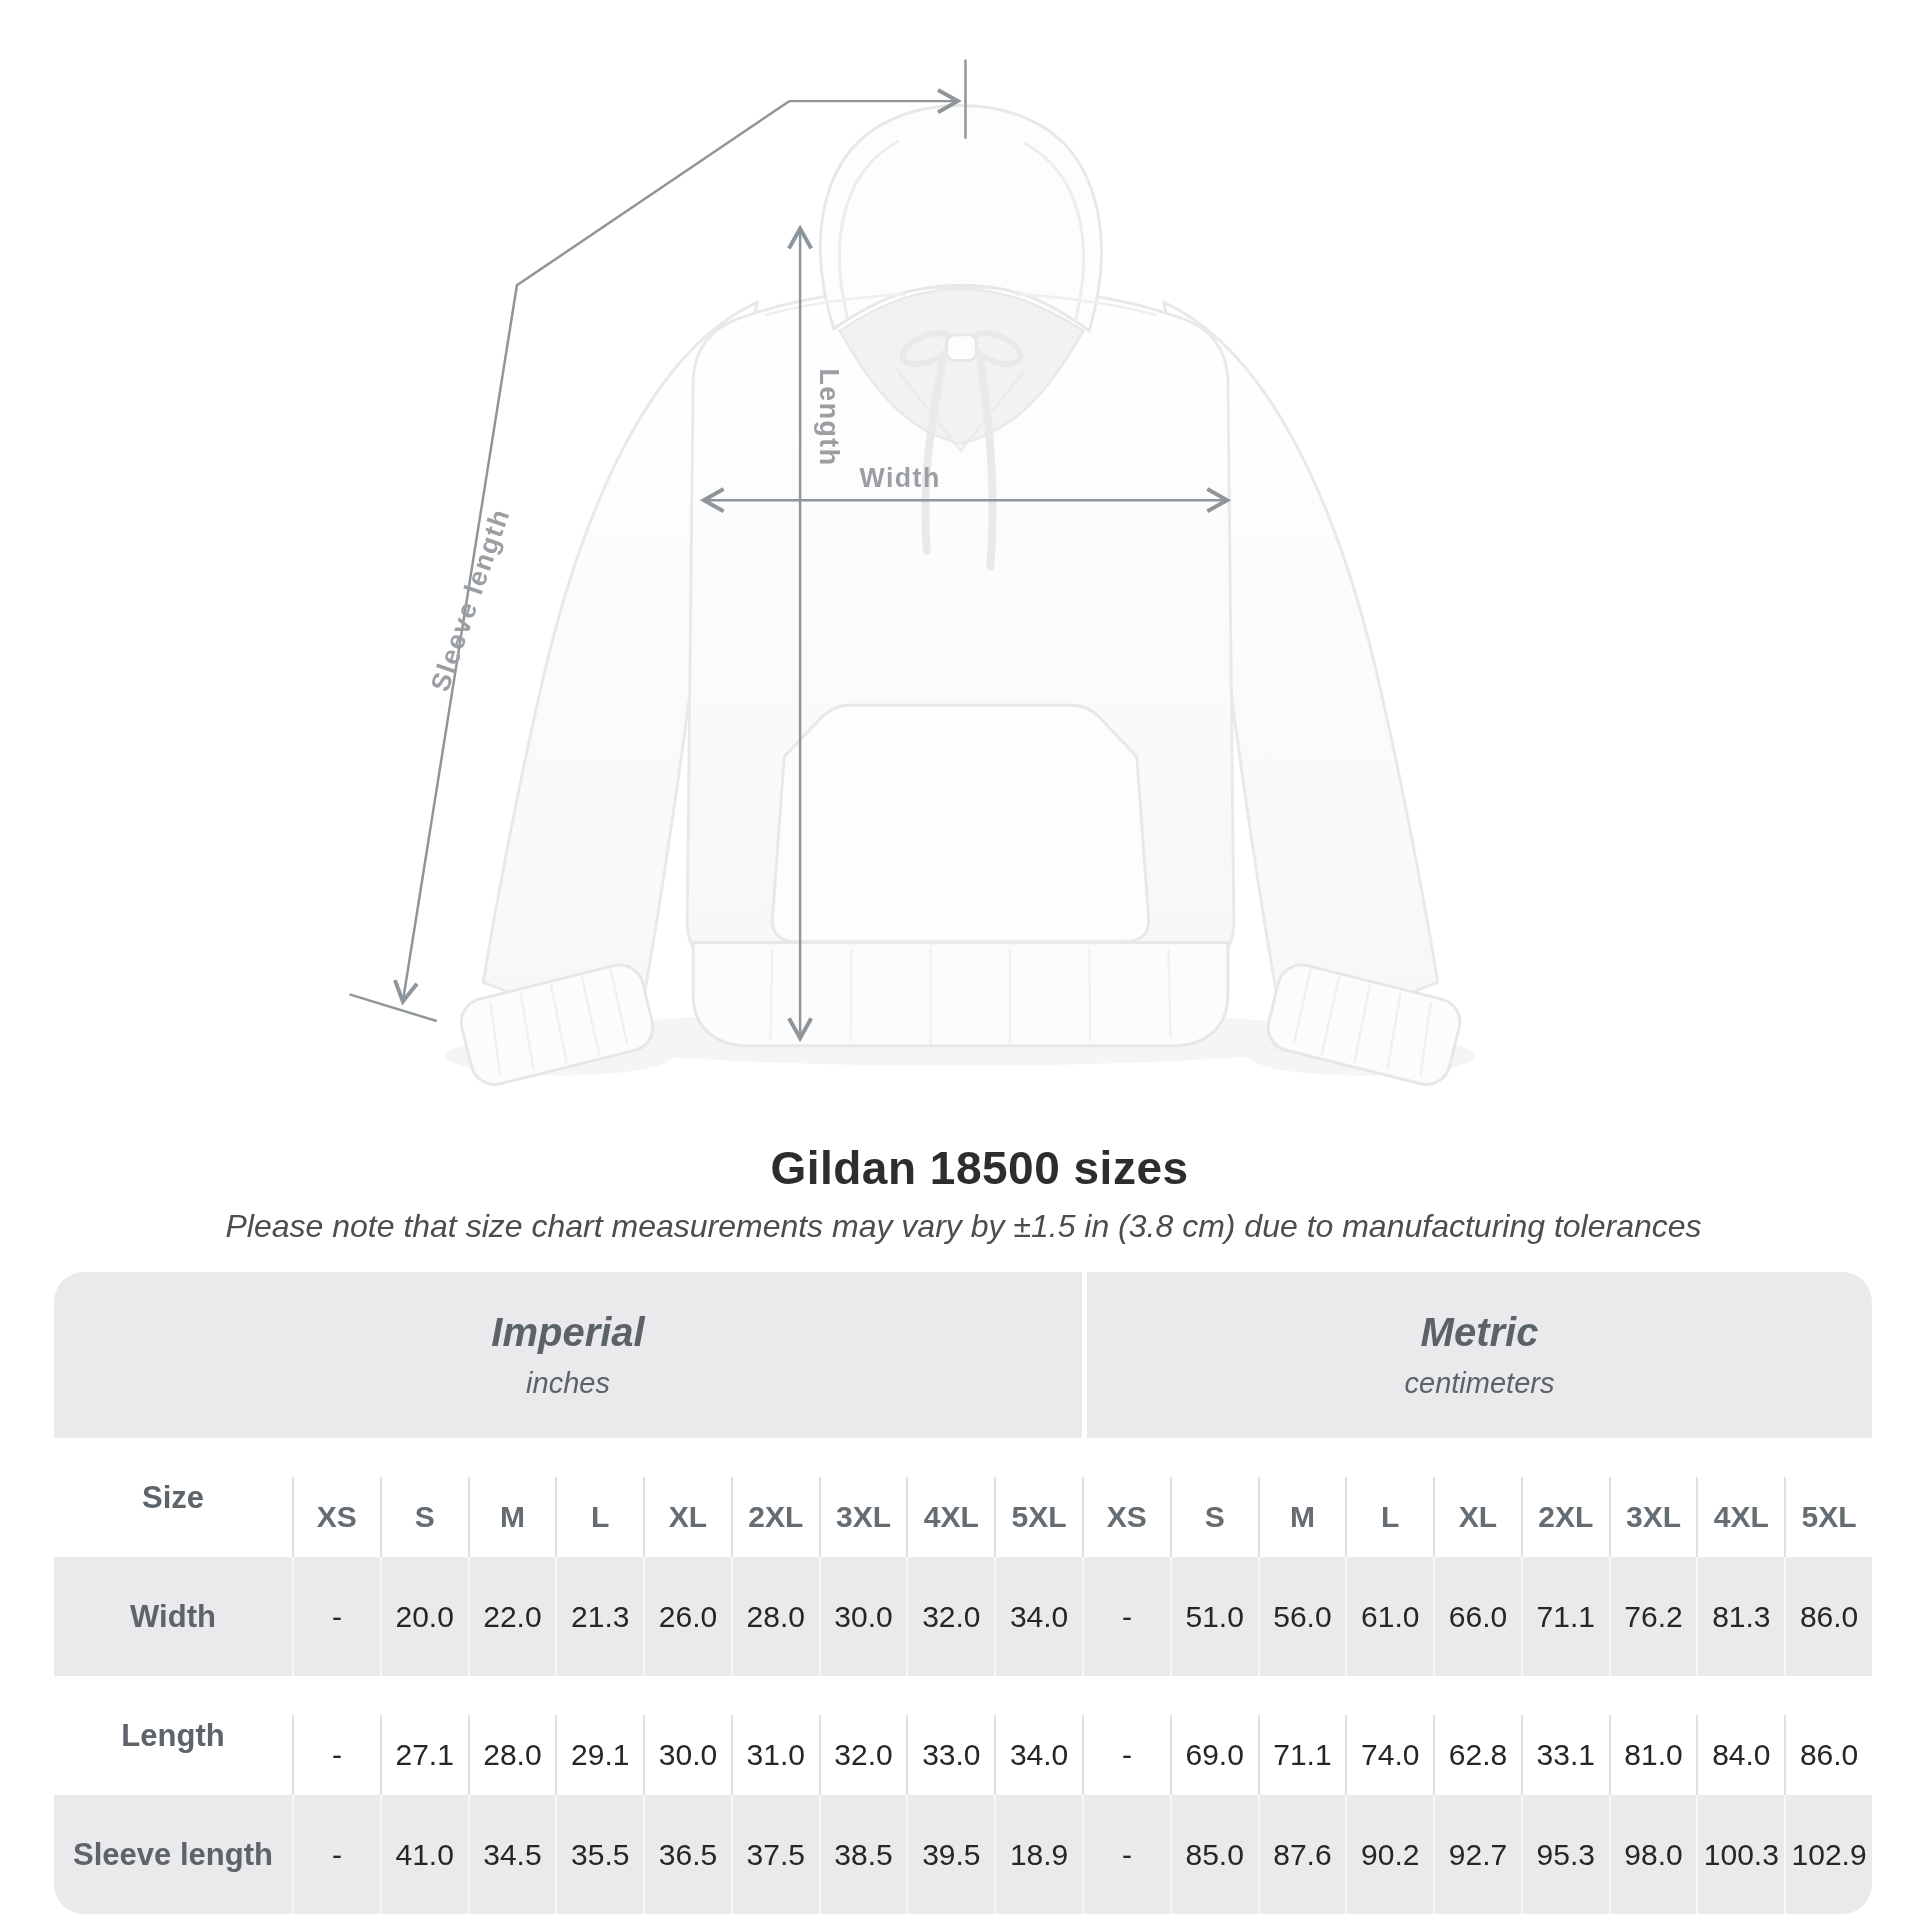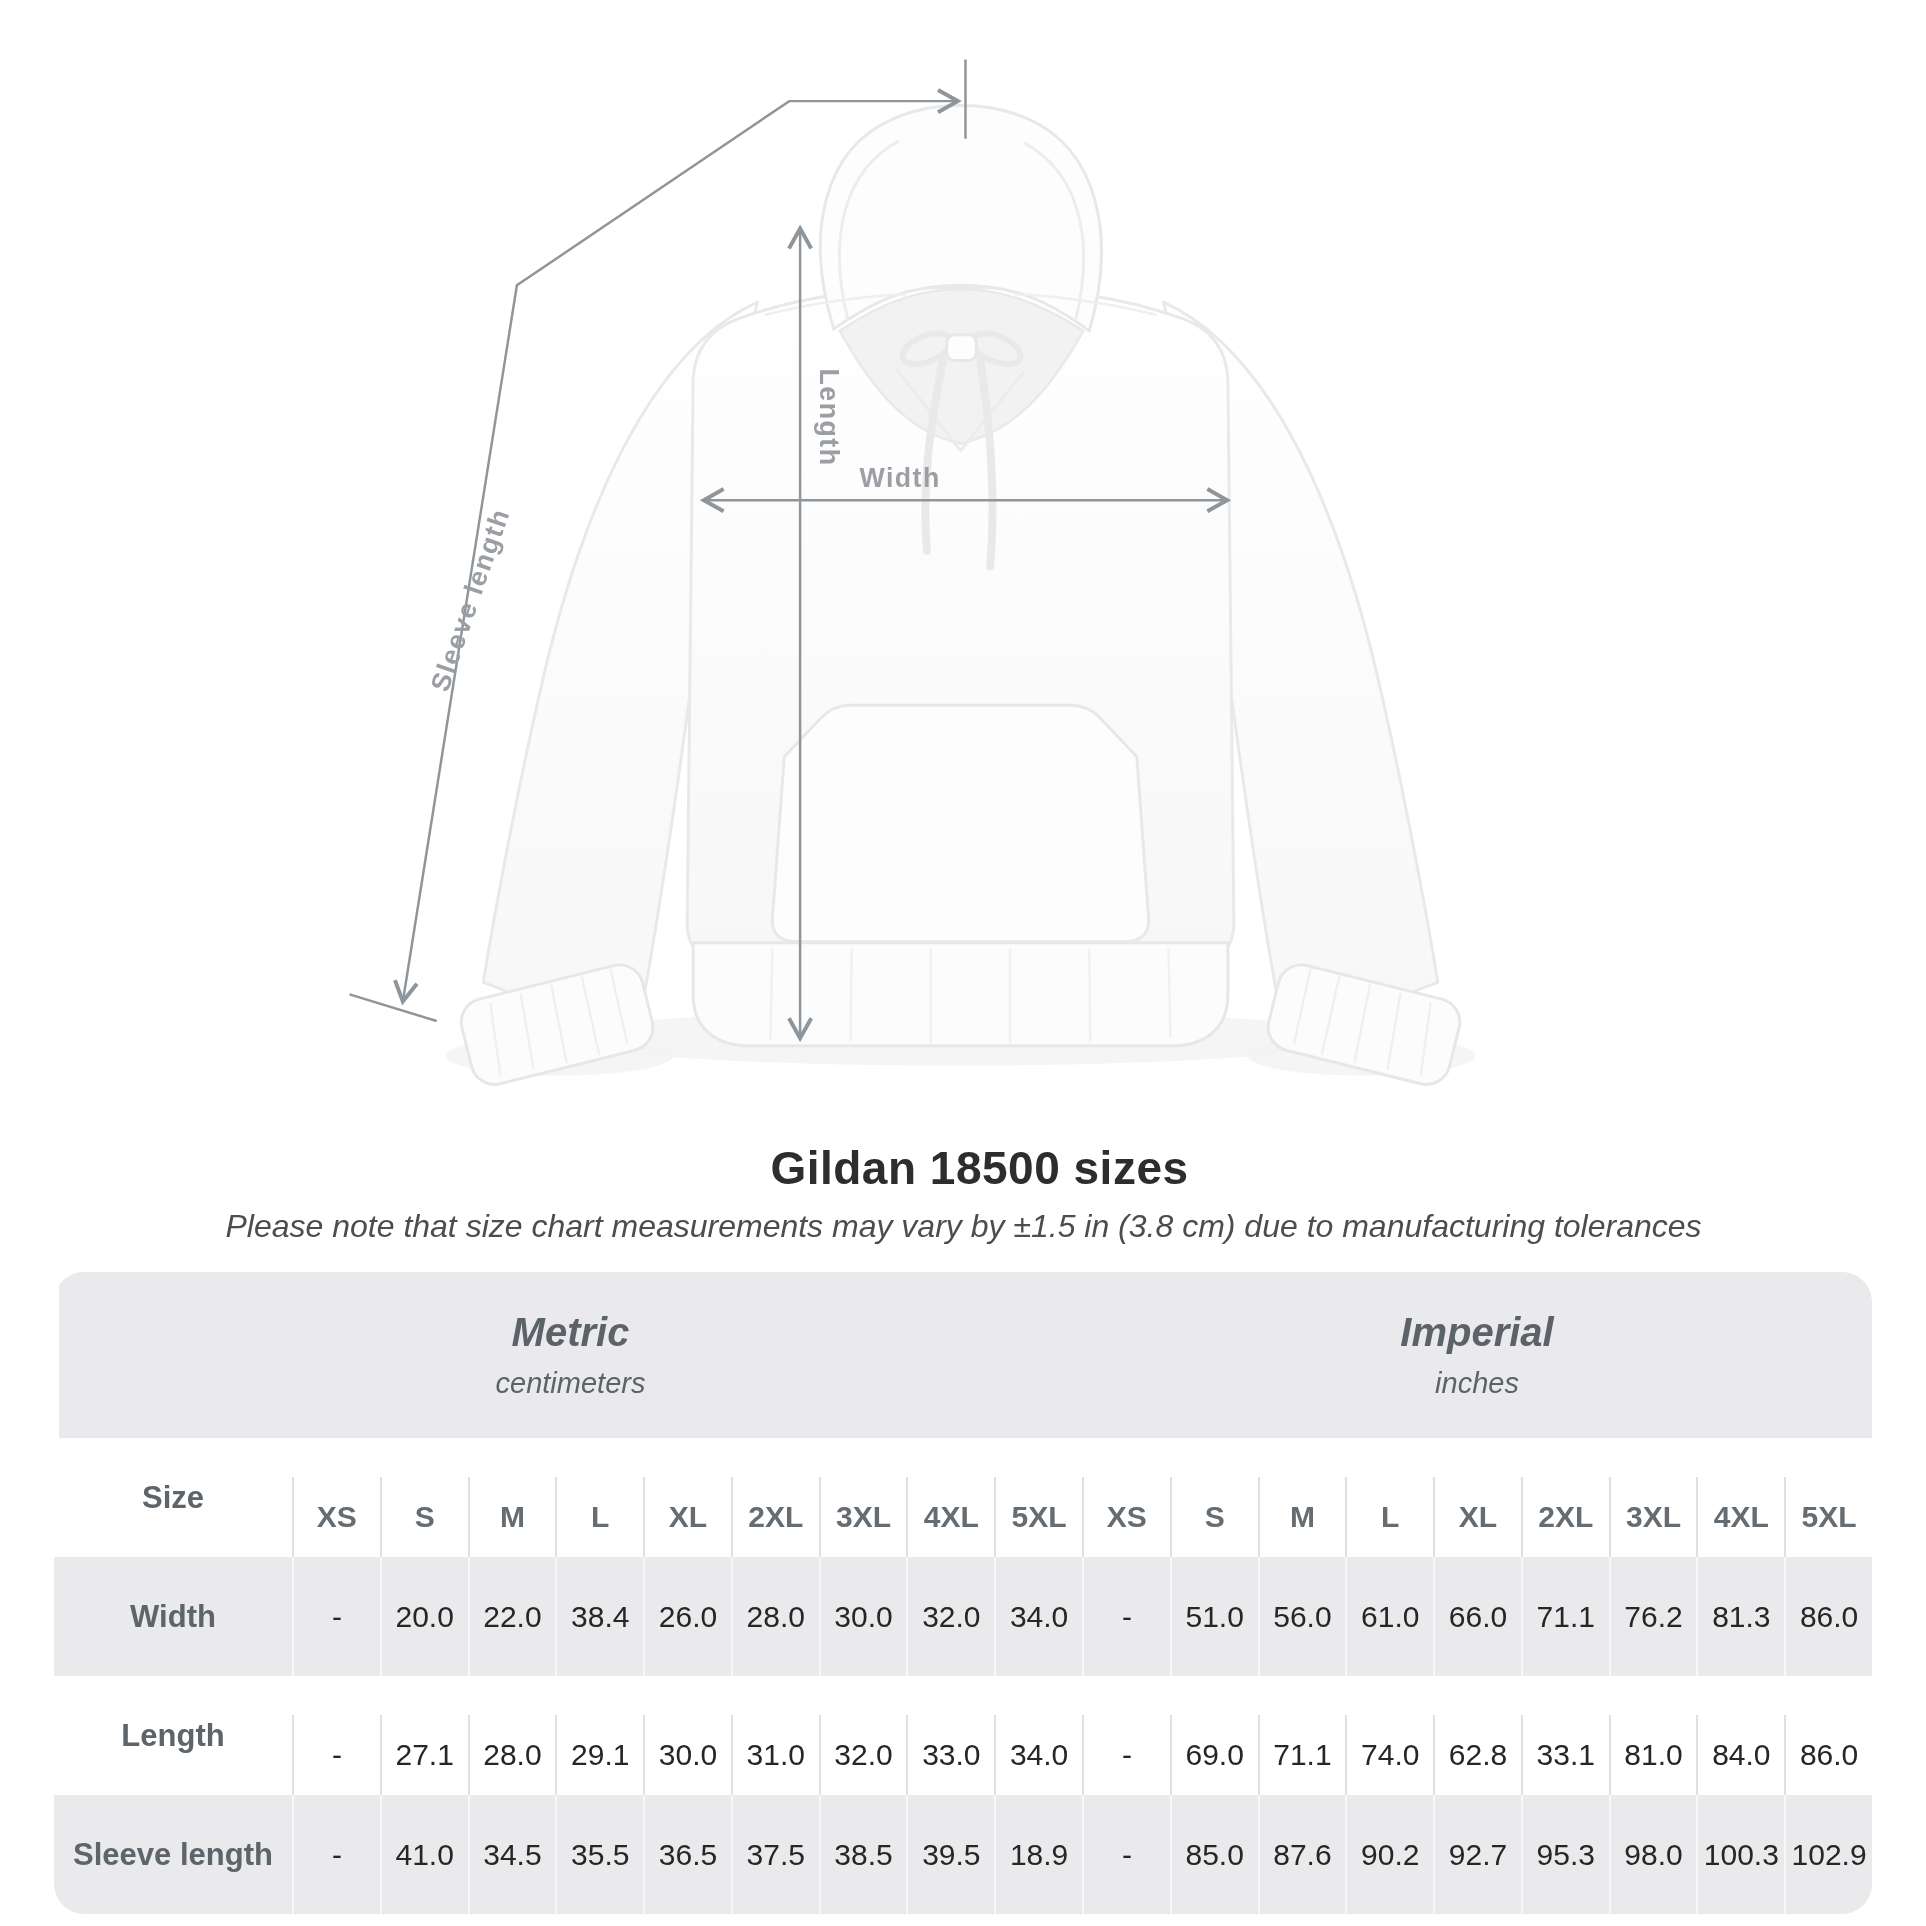--- a/index.html
+++ b/index.html
@@ -176,27 +176,27 @@
     <text class="mlabel" transform="translate(828,372) rotate(90)">Length</text>
     <text class="mlabel" x="909" y="492" text-anchor="middle">Width</text>
   </svg>
 
   <div class="page-title">Gildan 18500 sizes</div>
   <div class="page-subtitle">Please note that size chart measurements may vary by ±1.5 in (3.8 cm) due to manufacturing tolerances</div>
 
   <div class="size-table">
 
     <div class="band">
+      <div class="band-cell imperial">
+        <div class="band-title">Imperial</div>
+        <div class="band-unit">inches</div>
+      </div>
       <div class="band-cell metric">
         <div class="band-title">Metric</div>
         <div class="band-unit">centimeters</div>
-      </div>
-      <div class="band-cell imperial">
-        <div class="band-title">Imperial</div>
-        <div class="band-unit">inches</div>
       </div>
     </div>
 
     <div class="trow r-white">
       <div class="c lbl">Size</div>
       <div class="c sz">XS</div>
       <div class="c sz">S</div>
       <div class="c sz">M</div>
       <div class="c sz">L</div>
       <div class="c sz">XL</div>
@@ -213,21 +213,21 @@
       <div class="c sz">3XL</div>
       <div class="c sz">4XL</div>
       <div class="c sz">5XL</div>
     </div>
 
     <div class="trow r-gray">
       <div class="c lbl">Width</div>
       <div class="c">-</div>
       <div class="c">20.0</div>
       <div class="c">22.0</div>
-      <div class="c">38.4</div>
+      <div class="c">21.3</div>
       <div class="c">26.0</div>
       <div class="c">28.0</div>
       <div class="c">30.0</div>
       <div class="c">32.0</div>
       <div class="c">34.0</div>
       <div class="c">-</div>
       <div class="c">51.0</div>
       <div class="c">56.0</div>
       <div class="c">61.0</div>
       <div class="c">66.0</div>

